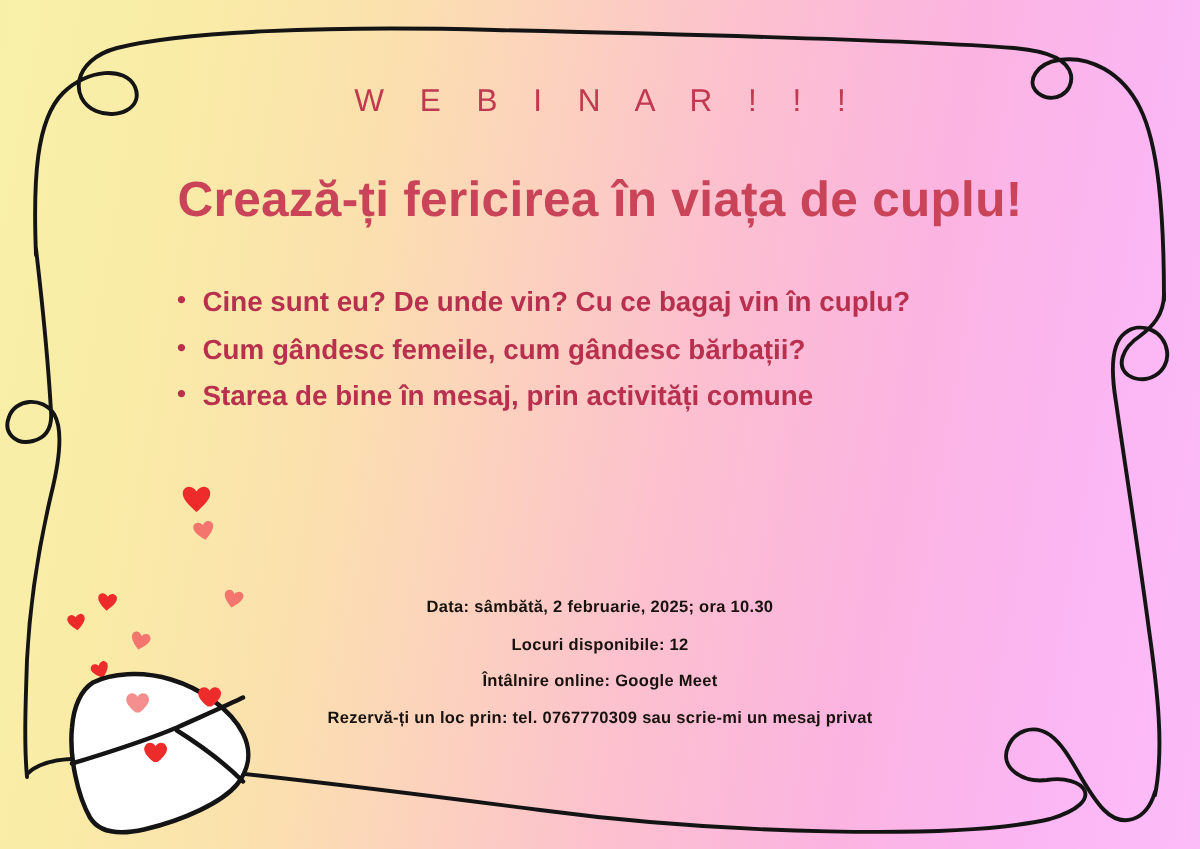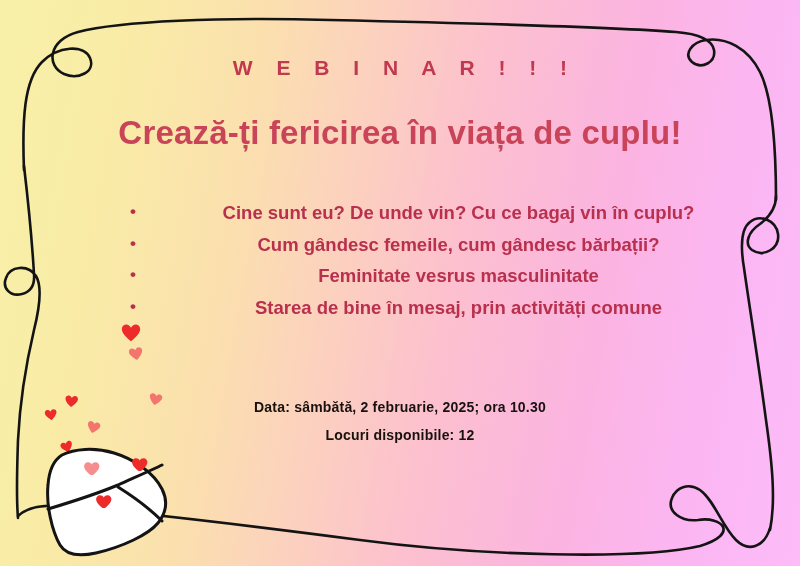--- a/index.html
+++ b/index.html
@@ -49,21 +49,21 @@
     height: 566px;
     text-align: center;
   }
 
   #webinar-label {
     position: absolute;
     top: 56px;
     left: 0;
     width: 800px;
     font-size: 21px;
-    font-weight: bold;
+    font-weight: normal;
     letter-spacing: 9px;
     color: #c0394f;
     text-indent: 9px;
   }
 
   #main-title {
     position: absolute;
     top: 86px;
     left: 100px;
     width: 600px;
@@ -73,23 +73,23 @@
     color: #ca4459;
     letter-spacing: 0.2px;
     margin-top: 23px;
   }
 
   #bullets {
     position: absolute;
     top: 192px;
     left: 118px;
     width: 640px;
-    text-align: center;
+    text-align: left;
     list-style: none;
-    margin: 12px;
+    margin: 0;
     padding: 0;
   }
   #bullets li {
     position: relative;
     font-size: 18.5px;
     font-weight: bold;
     color: #b8304e;
     line-height: 1.0;
     padding: 0 0 0 17px;
     margin: 0 0 13px 0;
@@ -104,21 +104,21 @@
     color: #b8304e;
   }
 
   #details {
     position: absolute;
     top: 400px;
     left: 0;
     width: 800px;
   }
   #details div {
-    font-size: 14px;
+    font-size: 11px;
     font-weight: bold;
     color: #18120f;
     line-height: 1.0;
     margin-bottom: 13.5px;
     letter-spacing: 0.2px;
   }
 
   
   .heart {
     position: absolute;
@@ -234,23 +234,24 @@
     <div id="webinar-label">W E B I N A R ! ! !</div>
 
     <div id="main-title">
       <span>Crează-ți fericirea în viața de</span>
       <span>cuplu!</span>
     </div>
 
     <ul id="bullets">
       <li>Cine sunt eu? De unde vin? Cu ce bagaj vin în cuplu?</li>
       <li>Cum gândesc femeile, cum gândesc bărbații?</li>
-      <li>Feminitate vesrus masculinitate</li>
       <li>Starea de bine în mesaj, prin activități comune</li>
     </ul>
 
     <div id="details">
       <div>Data: sâmbătă, 2 februarie, 2025; ora 10.30</div>
       <div>Locuri disponibile: 12</div>
+      <div>Întâlnire online: Google Meet</div>
+      <div>Rezervă-ți un loc prin: tel. 0767770309 sau scrie-mi un mesaj privat</div>
     </div>
 
   </div>
 </div>
 
 </body></html>

